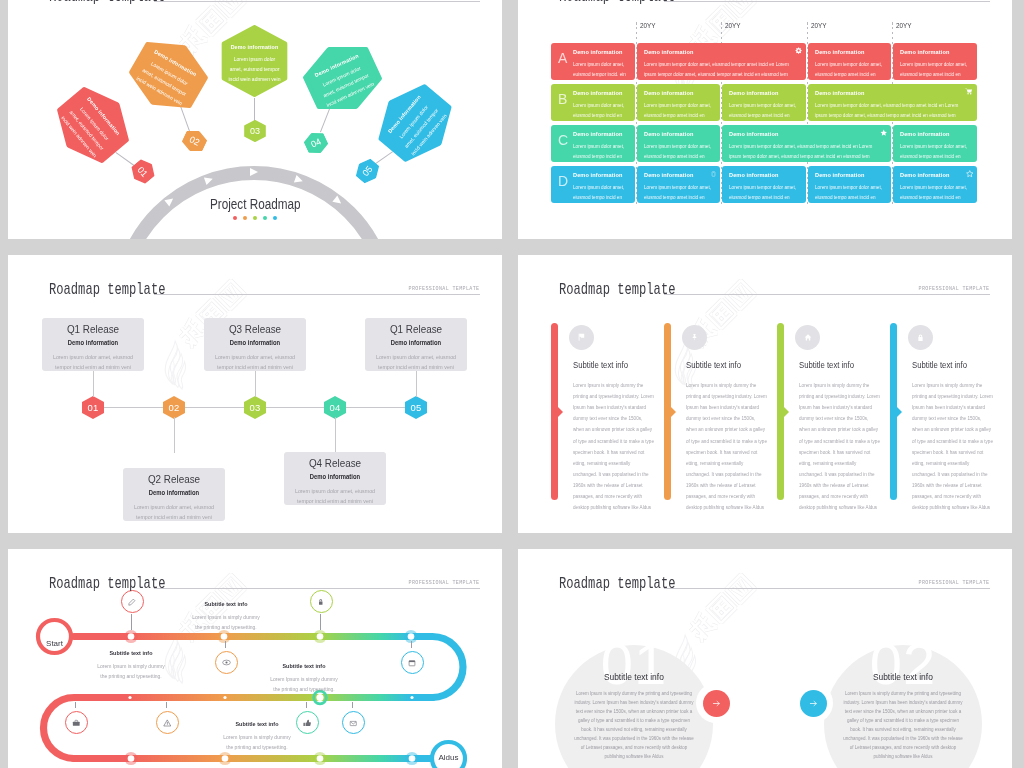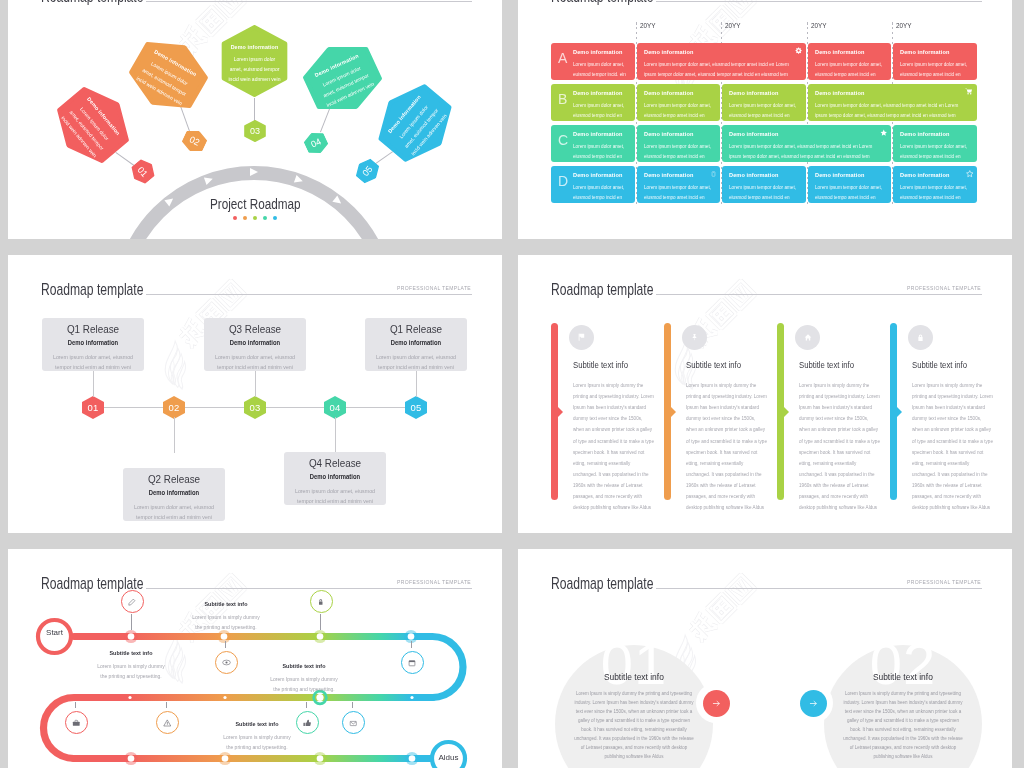--- a/index.html
+++ b/index.html
@@ -9,21 +9,21 @@
   .grid{position:absolute;left:0;top:0;width:1024px;height:768px;}
   .slide{position:absolute;background:#fff;overflow:hidden;}
   .s1{left:8px;top:-38px;width:494px;height:277px;}
   .s2{left:518px;top:-38px;width:494px;height:277px;}
   .s3{left:8px;top:255px;width:494px;height:278px;}
   .s4{left:518px;top:255px;width:494px;height:278px;}
   .s5{left:8px;top:549px;width:494px;height:278px;}
   .s6{left:518px;top:549px;width:494px;height:278px;}
 
   
-  .hdr{position:absolute;left:0;top:0;width:100%;height:50px;z-index:3;}
+  .hdr{position:absolute;left:8px;top:0;width:100%;height:50px;z-index:3;font-family:Liberation Mono, monospace;}
   .hdr .ttl{position:absolute;left:33px;top:25px;font-size:16.4px;color:#3c3c44;
             letter-spacing:0px;font-weight:400;white-space:nowrap;
             transform:scaleX(0.74);transform-origin:0 50%;}
   .hdr .rule{position:absolute;left:138px;top:39px;right:30px;height:1px;background:#c9c9cf;}
   .hdr .pro{position:absolute;right:31px;top:30px;font-size:6px;color:#a8a8b0;
             letter-spacing:0.42px;white-space:nowrap;transform:scaleX(0.84);transform-origin:100% 50%;}
   .wm{position:absolute;pointer-events:none;left:0;top:0;z-index:1;}
   
   .c-red{background:#f25f5f}.c-orange{background:#ef9d4d}.c-green{background:#a9d245}
   .c-teal{background:#45d6a9}.c-blue{background:#31bce5}
@@ -930,21 +930,21 @@
       <div class="s5-lb">Lorem Ipsum is simply dummy  the printing and typesetting.</div>
     </div>
     <div class="s5-lbl" style="left:234px;top:114px">
       <div class="s5-lh">Subtitle text info</div>
       <div class="s5-lb">Lorem Ipsum is simply dummy  the printing and typesetting.</div>
     </div>
     <div class="s5-lbl" style="left:187px;top:172px">
       <div class="s5-lh">Subtitle text info</div>
       <div class="s5-lb">Lorem Ipsum is simply dummy  the printing and typesetting.</div>
     </div>
-    <div class="s5-cap" style="left:26.5px;top:79px">Start</div>
+    <div class="s5-cap" style="left:26.5px;top:90px">Start</div>
     <div class="s5-cap" style="left:420.5px;top:203.5px">Aldus</div>
   </div>
   </div>
   <div class="slide s6">
 <svg class="wm" viewBox="0 0 494 290" width="494" height="290">
         <g transform="translate(166,78) rotate(-45) scale(0.82)" opacity="0.78">
           <g transform="translate(0,0)">
             <path d="M2 9 H18" fill="none" stroke="#e6e6ea" stroke-width="4.7" stroke-linecap="butt" stroke-linejoin="miter"></path>
             <path d="M10.5 2 V29" fill="none" stroke="#e6e6ea" stroke-width="4.7" stroke-linecap="butt" stroke-linejoin="miter"></path>
             <path d="M3 17 L10 29" fill="none" stroke="#e6e6ea" stroke-width="4.7" stroke-linecap="butt" stroke-linejoin="miter"></path>

